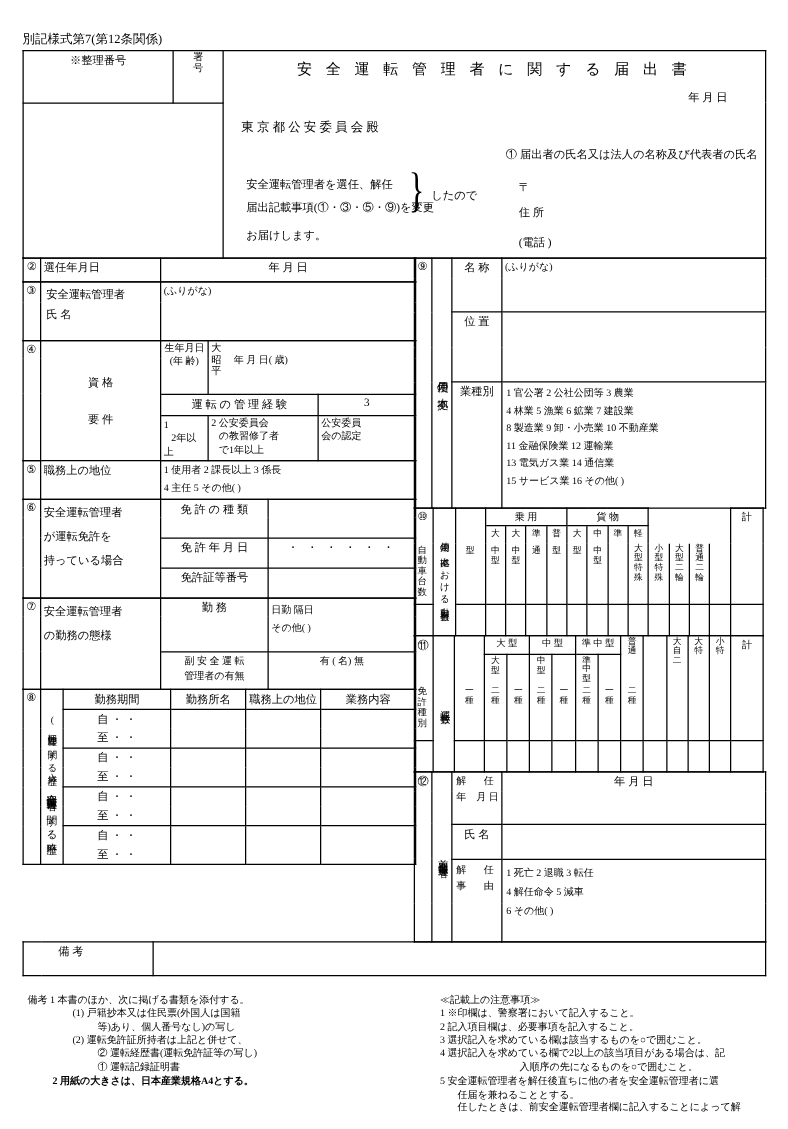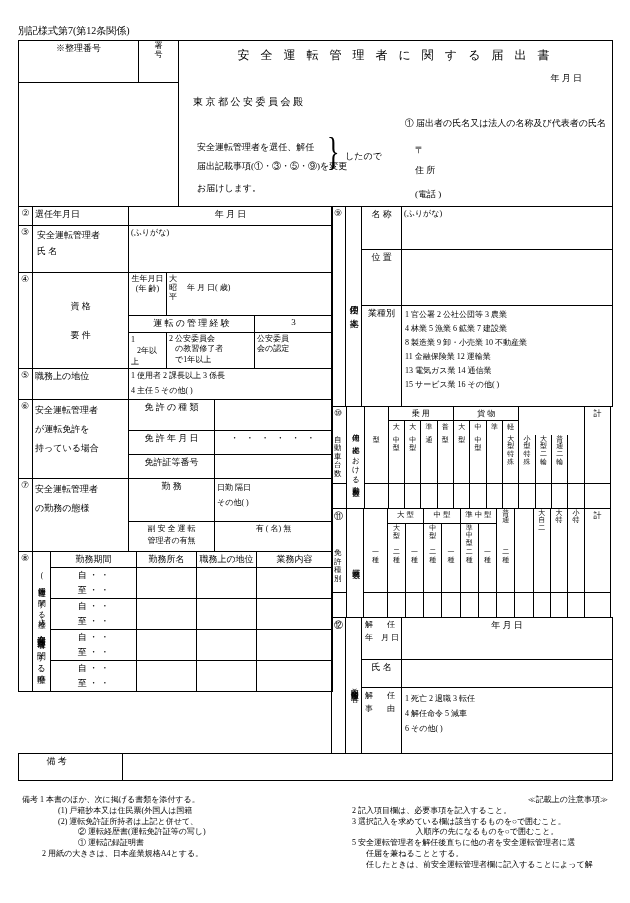--- a/index.html
+++ b/index.html
@@ -25,21 +25,21 @@
     display:inline-block;
     line-height:1.05;
   }
   .title{font-size:12px;letter-spacing:4px;text-align:center;padding-top:6px;}
   .nb{border:none !important;}
   .nbt{border-top:none !important;}
   .nbb{border-bottom:none !important;}
   .footnote{position:absolute;left:22px;top:795px;width:590px;font-size:8px;line-height:1.35;}
   .fn-left{float:left;width:330px;}
   .fn-right{float:left;width:256px;}
-  .fn-right .hd{text-align:right;}
+  .fn-right .hd{text-align:left;}
 </style>
 </head>
 <body>
 
 <div class="page">
 
   <div class="formno">別記様式第7(第12条関係)</div>
 
   <div class="topwrap">
 
@@ -632,29 +632,32 @@
       </tr>
     </tbody>
       </table>
 
   </div>
 
   <div class="footnote">
     <div class="fn-left">
       <div>備考  1  本書のほか、次に掲げる書類を添付する。</div>
       <div style="padding-left:36px;">(1)  戸籍抄本又は住民票(外国人は国籍</div>
+      <div style="padding-left:56px;">等)あり、個人番号なし)の写し</div>
       <div style="padding-left:36px;">(2)  運転免許証所持者は上記と併せて、</div>
       <div style="padding-left:56px;">②  運転経歴書(運転免許証等の写し)</div>
       <div style="padding-left:56px;">①  運転記録証明書</div>
-      <div style="padding-left:20px;">2  用紙の大きさは、日本産業規格A4とする。</div>
+      <div style="padding-left:20px;font-weight:bold;">2  用紙の大きさは、日本産業規格A4とする。</div>
     </div>
     <div class="fn-right">
       <div class="hd">≪記載上の注意事項≫</div>
+      <div>1  ※印欄は、警察署において記入すること。</div>
       <div>2  記入項目欄は、必要事項を記入すること。</div>
       <div>3  選択記入を求めている欄は該当するものを○で囲むこと。</div>
+      <div>4  選択記入を求めている欄で2以上の該当項目がある場合は、記</div>
       <div style="padding-left:14px;text-align:center;">入順序の先になるものを○で囲むこと。</div>
       <div>5  安全運転管理者を解任後直ちに他の者を安全運転管理者に選</div>
       <div style="padding-left:14px;">任届を兼ねることとする。</div>
       <div style="padding-left:14px;">任したときは、前安全運転管理者欄に記入することによって解</div>
     </div>
   </div>
 
 </div>
 
 </body></html>

